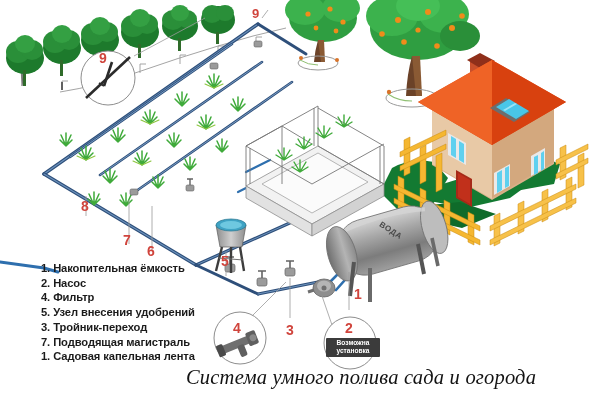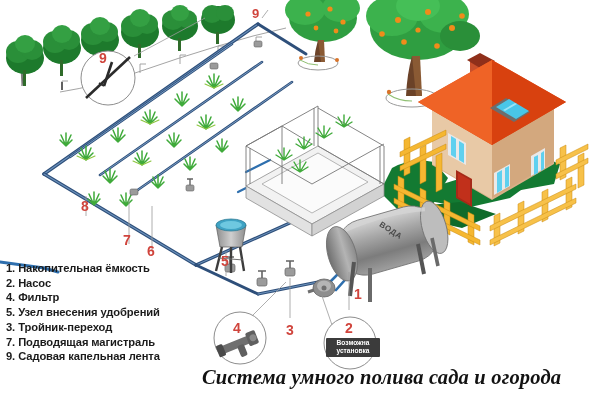--- a/index.html
+++ b/index.html
@@ -11,27 +11,27 @@
   #stage{position:absolute;left:0;top:0;width:600px;height:400px;}
   #stage svg{position:absolute;left:0;top:0;}
 
   
   .legend{
     position:absolute;left:6px;top:261px;width:215px;
     font-family:"Liberation Sans",sans-serif;
     font-size:11.2px;line-height:14.7px;color:#1b1b1b;font-weight:600;
     letter-spacing:-0.1px;
   }
-  .legend-row{white-space:nowrap;}
+  .legend-row{white-space:nowrap;margin-left:35px;}
 
   
   .title{
-    position:absolute;left:202px;top:366px;width:394px;
+    position:absolute;left:186px;top:366px;width:394px;
     font-family:"Liberation Serif",serif;
-    font-style:italic;font-weight:bold;font-size:20.5px;
+    font-style:italic;font-weight:normal;font-size:20.5px;
     color:#121212;letter-spacing:0.2px;white-space:nowrap;
   }
 
   
   .cnum{
     position:absolute;color:#d0443c;font-weight:bold;
     font-family:"Liberation Sans",sans-serif;font-size:14px;
   }
   .cnum.small{font-size:13px;}
 
@@ -517,18 +517,18 @@
 
   <div class="tanktext" style="left:378px;top:226px;">ВОДА</div>
 
   <div class="legend">
     <div class="legend-row">1. Накопительная ёмкость</div>
     <div class="legend-row">2. Насос</div>
     <div class="legend-row">4. Фильтр</div>
     <div class="legend-row">5. Узел внесения удобрений</div>
     <div class="legend-row">3. Тройник-переход</div>
     <div class="legend-row">7. Подводящая магистраль</div>
-    <div class="legend-row">9. Садовая капельная лента</div>
+    <div class="legend-row">1. Садовая капельная лента</div>
   </div>
 
   <div class="title">Система умного полива сада и огорода</div>
 
 </div>
 
 </body></html>

